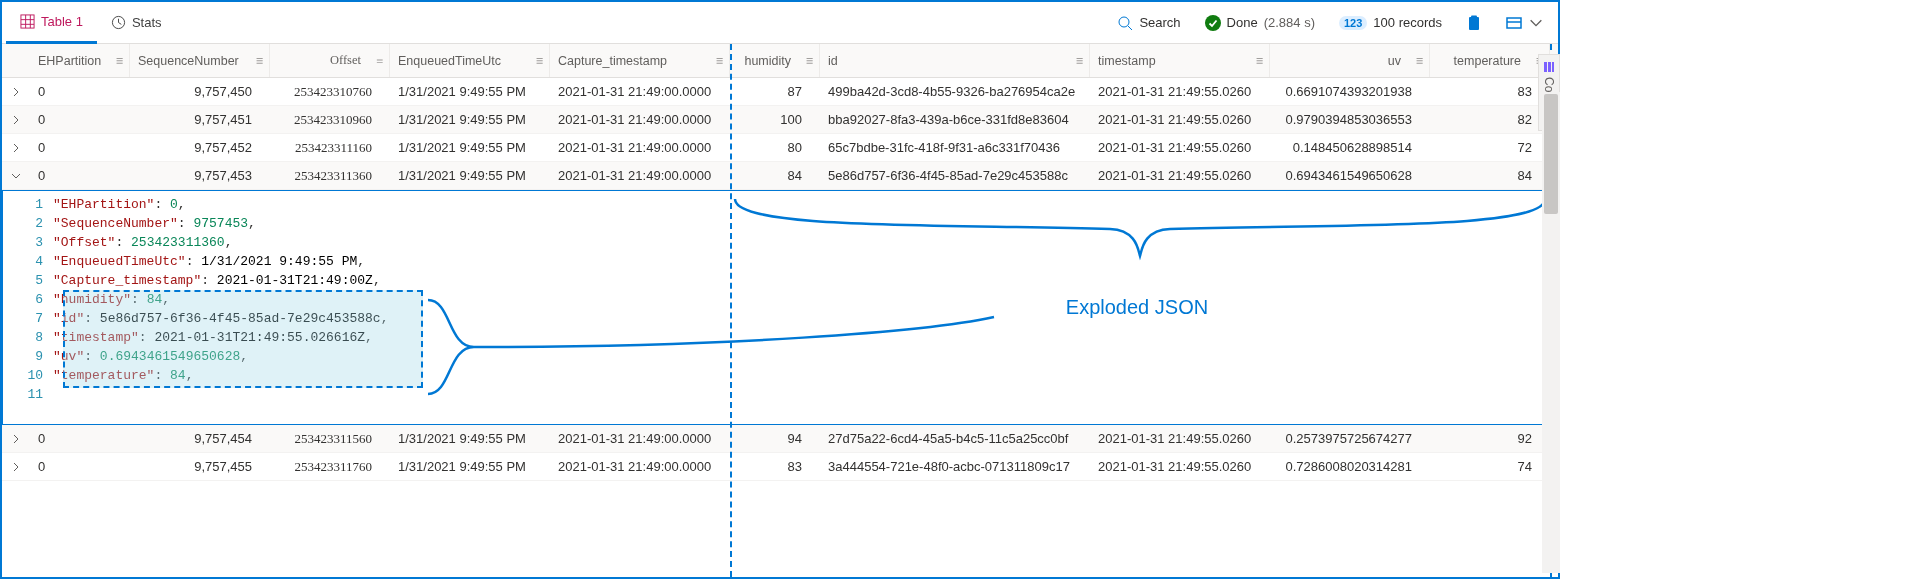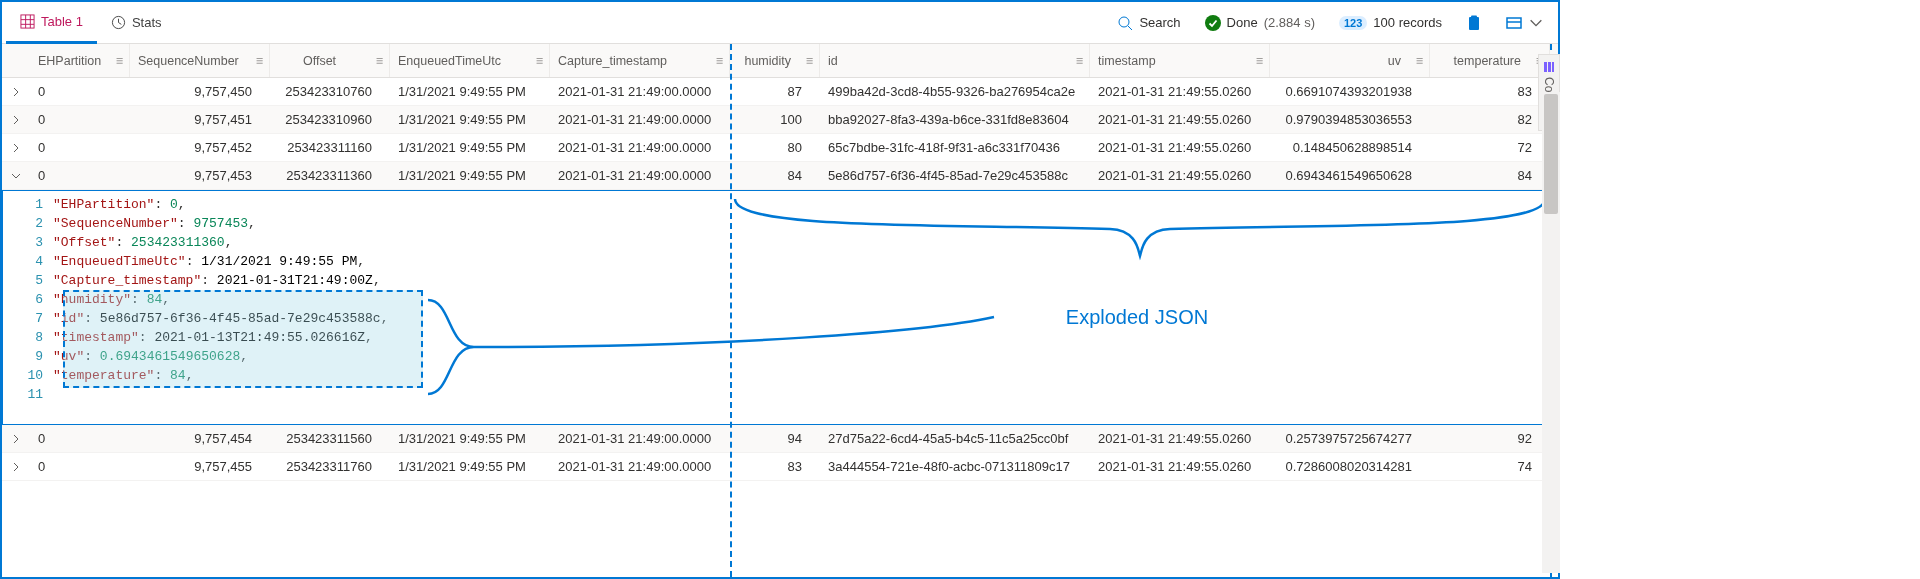--- a/index.html
+++ b/index.html
@@ -80,21 +80,21 @@
     border-right: 1px solid #edebe9;
     position: relative;
   }
   .th .menu-icon {
     position:absolute; right:6px; top:50%; transform:translateY(-50%);
     color:#a19f9d;
   }
   .expand-col { width: 28px; flex:0 0 28px; border-right:none; }
   .col-eh { width: 100px; }
   .col-seq { width: 140px; text-align:right; justify-content:flex-start; padding-right:28px;}
-  .col-off { width: 120px; text-align:right; justify-content:center; padding-right:28px;}
+  .col-off { width: 120px; text-align:right; justify-content:flex-end; padding-right:28px;font-family:Liberation Serif, serif;}
   .col-enq { width: 160px; }
   .col-cap { width: 180px; }
   .col-hum { width: 90px; text-align:right; justify-content:flex-end; padding-right:28px;}
   .col-id  { width: 270px; }
   .col-ts  { width: 180px; }
   .col-uv  { width: 160px; text-align:right; justify-content:flex-end; padding-right:28px;}
   .col-temp{ width: 120px; text-align:right; justify-content:flex-end; padding-right:28px;}
 
   
   .tbody { flex:1; overflow:auto; position:relative; }
@@ -387,21 +387,21 @@
             <div>11</div>
           </div>
           <div class="code">
             <div><span class="key">"EHPartition"</span>: <span class="val-num">0</span>,</div>
             <div><span class="key">"SequenceNumber"</span>: <span class="val-num">9757453</span>,</div>
             <div><span class="key">"Offset"</span>: <span class="val-num">253423311360</span>,</div>
             <div><span class="key">"EnqueuedTimeUtc"</span>: <span class="val-str">1/31/2021 9:49:55 PM</span>,</div>
             <div><span class="key">"Capture_timestamp"</span>: <span class="val-str">2021-01-31T21:49:00Z</span>,</div>
             <div><span class="key">"humidity"</span>: <span class="val-num">84</span>,</div>
             <div><span class="key">"id"</span>: <span class="val-str">5e86d757-6f36-4f45-85ad-7e29c453588c</span>,</div>
-            <div><span class="key">"timestamp"</span>: <span class="val-str">2021-01-13T21:49:55.026616Z</span>,</div>
+            <div><span class="key">"timestamp"</span>: <span class="val-str">2021-01-31T21:49:55.026616Z</span>,</div>
             <div><span class="key">"uv"</span>: <span class="val-num">0.6943461549650628</span>,</div>
             <div><span class="key">"temperature"</span>: <span class="val-num">84</span>,</div>
             <div>&nbsp;</div>
           </div>
         </div>
         <div class="highlight-box" style="left:60px; top:99px; width:360px; height:98px;"></div>
       </div>
       <div class="row">
         <div class="cell expand-col">
           <svg width="12" height="12" viewBox="0 0 12 12" stroke="#605e5c" fill="none">
@@ -439,21 +439,21 @@
     </div>
 
   <div class="vline" style="left:728px;"></div>
   <div class="vline" style="left:1548px;"></div>
 
   <div class="annotation" style="left:728px; top:192px; width:820px;">
     <svg width="820" height="90" viewBox="0 0 820 90">
       <path d="M 5 5 C 5 35, 200 30, 380 35 C 406 36, 408 55, 410 62 C 412 55, 414 36, 440 35 C 620 30, 815 35, 815 5" fill="none" stroke="#0078d4" stroke-width="2.5"></path>
     </svg>
   </div>
-  <div class="annotation" style="left:1000px; top:304px; width:270px;">
+  <div class="annotation" style="left:1000px; top:294px; width:270px;">
     <div class="annotation-label">Exploded JSON</div>
   </div>
 
   <div class="columns-tab">
     <svg width="12" height="12" viewBox="0 0 12 12">
         <rect x="1" y="1" width="3" height="10" fill="#7b61ff"></rect>
         <rect x="5" y="1" width="3" height="10" fill="#7b61ff"></rect>
         <rect x="9" y="1" width="2" height="10" fill="#7b61ff"></rect>
       </svg>
     <span>Columns</span>

